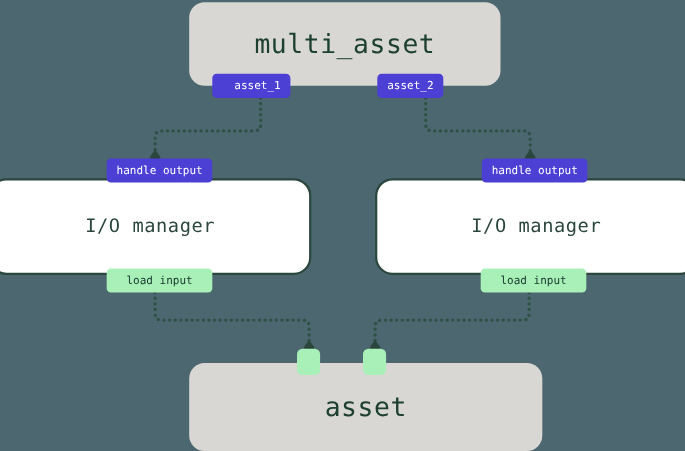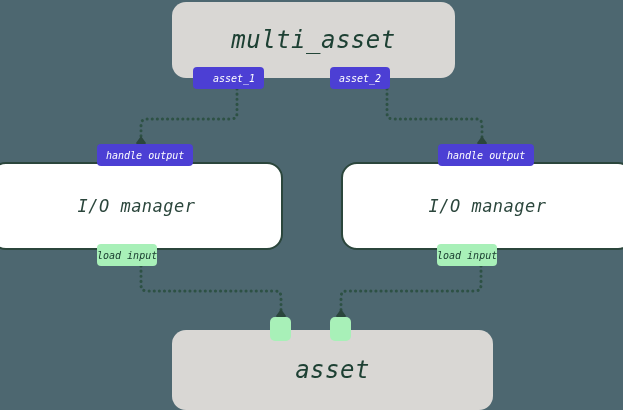--- a/index.html
+++ b/index.html
@@ -10,21 +10,20 @@
     width: 623px;
     height: 410px;
     background: #4d6770;
     font-family: "DejaVu Sans Mono", "Liberation Mono", monospace;
     overflow: hidden;
   }
   #canvas {
     position: relative;
     width: 623px;
     height: 410px;
-    font-style: italic;
   }
   svg#edges {
     position: absolute;
     left: 0;
     top: 0;
     width: 623px;
     height: 410px;
     pointer-events: none;
   }
 
@@ -71,21 +70,21 @@
     color: #ffffff;
     font-size: 10px;
     height: 22px;
     padding: 0 9px;
   }
   .handle-in {
     background: #a8f0b8;
     color: #16392c;
     font-size: 10px;
     height: 22px;
-    padding: 0 0;
+    padding: 0 18px;
   }
   .handle-dot {
     background: #a8f0b8;
     border-radius: 5px;
     width: 21px;
     height: 24px;
   }
 </style>
 </head>
 <body>
@@ -118,21 +117,21 @@
   <div class="node node-iom" style="left:341px; top:162px; width:293px; height:88px;">
     <span class="node-title">I/O manager</span>
   </div>
 
   <div class="node node-asset" style="left:172px; top:330px; width:321px; height:80px;">
     <span class="node-title">asset</span>
   </div>
 
   <div class="handle handle-out" style="left:193px; top:67px;padding-left:20px;">asset_1</div>
 
-  <div class="handle handle-out" style="left:330px; top:67px;">asset_2</div>
+  <div class="handle handle-out" style="left:343px; top:67px;">asset_2</div>
 
   <div class="handle handle-out" style="left:97px; top:144px;">handle output</div>
 
   <div class="handle handle-out" style="left:438px; top:144px;">handle output</div>
 
   <div class="handle handle-in" style="left:97px; top:244px;">load input</div>
 
   <div class="handle handle-in" style="left:437px; top:244px;">load input</div>
 
   <div class="handle handle-dot" style="left:270px; top:317px;"></div>

